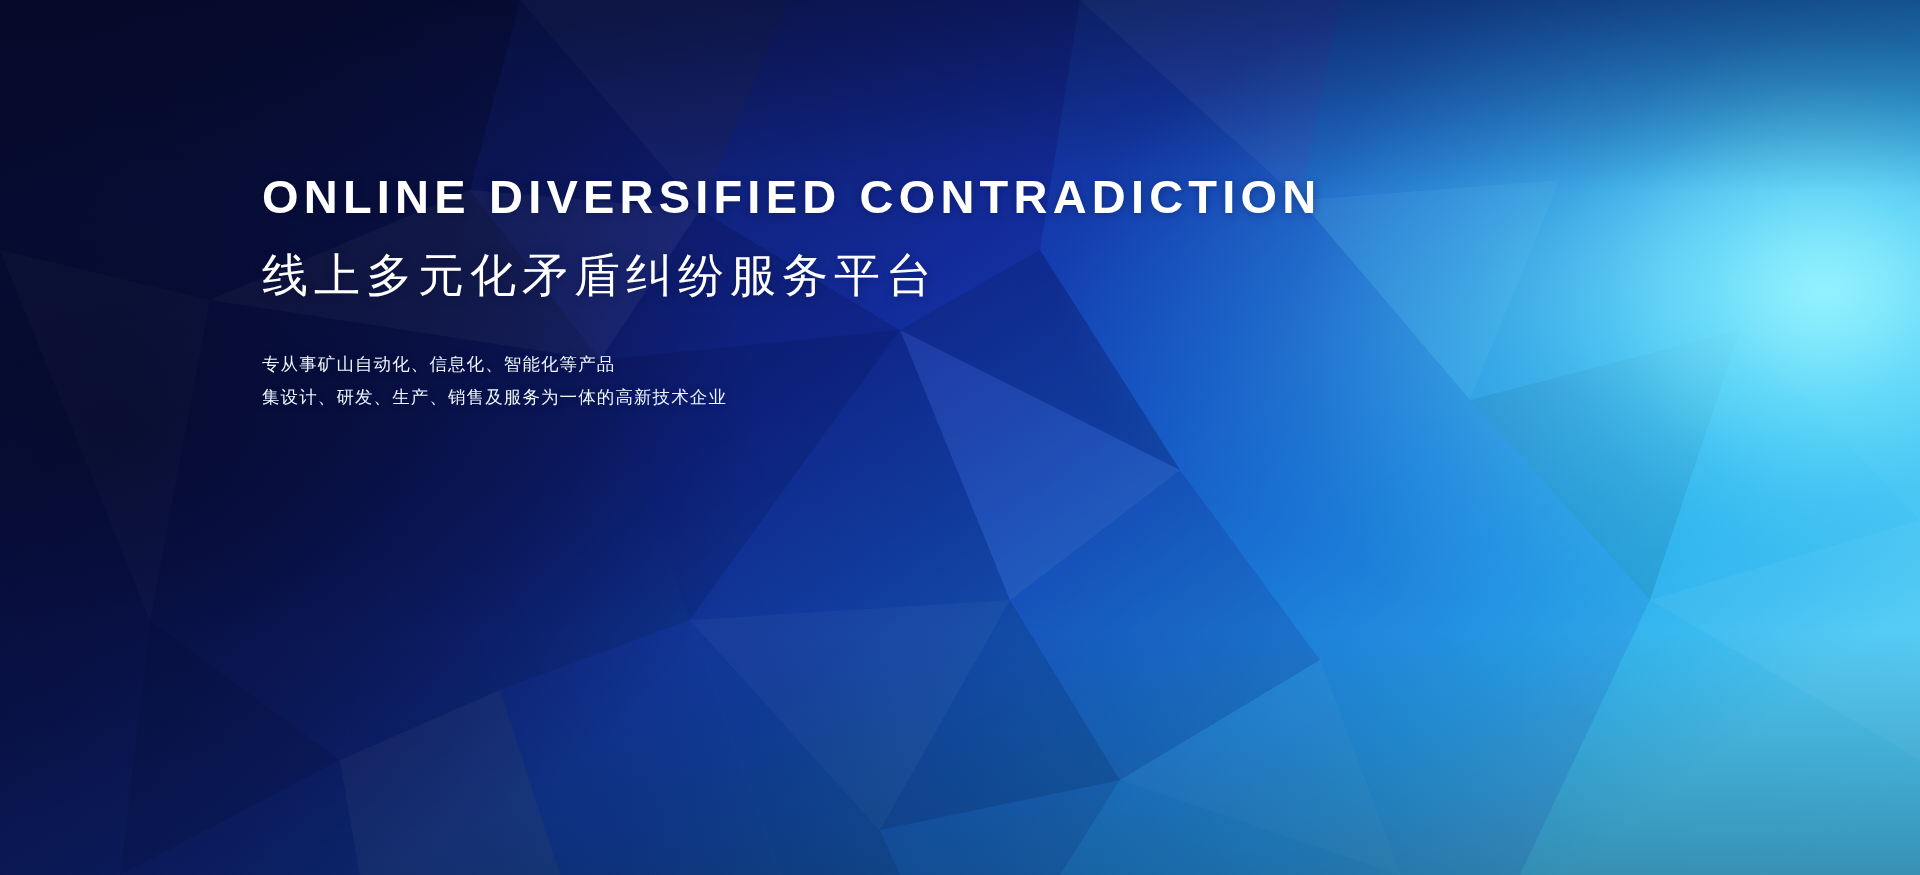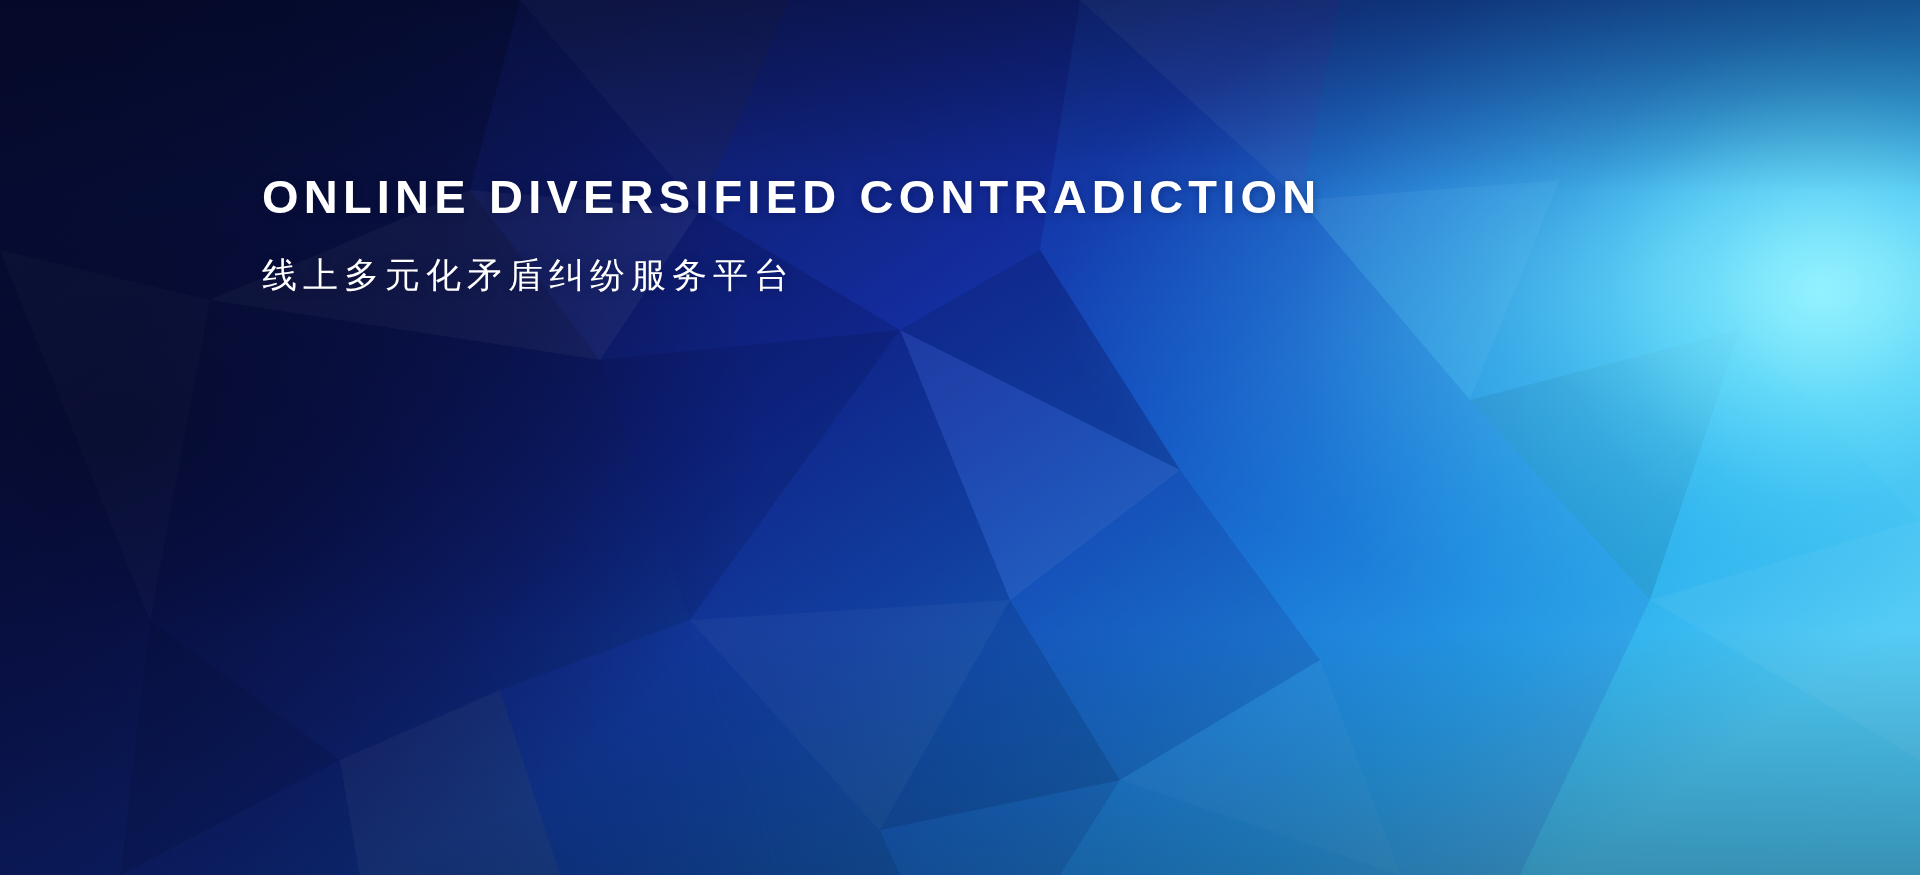--- a/index.html
+++ b/index.html
@@ -61,21 +61,21 @@
     line-height: 54px;
     font-weight: 700;
     letter-spacing: 5.2px;
     margin: 0;
     white-space: nowrap;
     text-shadow: 0 1px 10px rgba(2,10,50,0.35);
   }
 
   .title-cn {
     color: #ffffff;
-    font-size: 35px;
+    font-size: 46px;
     line-height: 50px;
     font-weight: 300;
     letter-spacing: 6px;
     margin: 26px 0 0 0;
     white-space: nowrap;
     text-shadow: 0 1px 10px rgba(2,10,50,0.35);
   }
 
   .desc {
     margin-top: 48px;
@@ -200,15 +200,19 @@
 
   <div class="bg-glow"></div>
   <div class="bg-vignette"></div>
 
   <div class="content">
 
     <h1 class="title-en">ONLINE DIVERSIFIED CONTRADICTION</h1>
 
     <h2 class="title-cn">线上多元化矛盾纠纷服务平台</h2>
 
+    <div class="desc">
+      <div class="desc-line">专从事矿山自动化、信息化、智能化等产品</div>
+      <div class="desc-line">集设计、研发、生产、销售及服务为一体的高新技术企业</div>
+    </div>
 
   </div>
 </div>
 
 </body></html>

